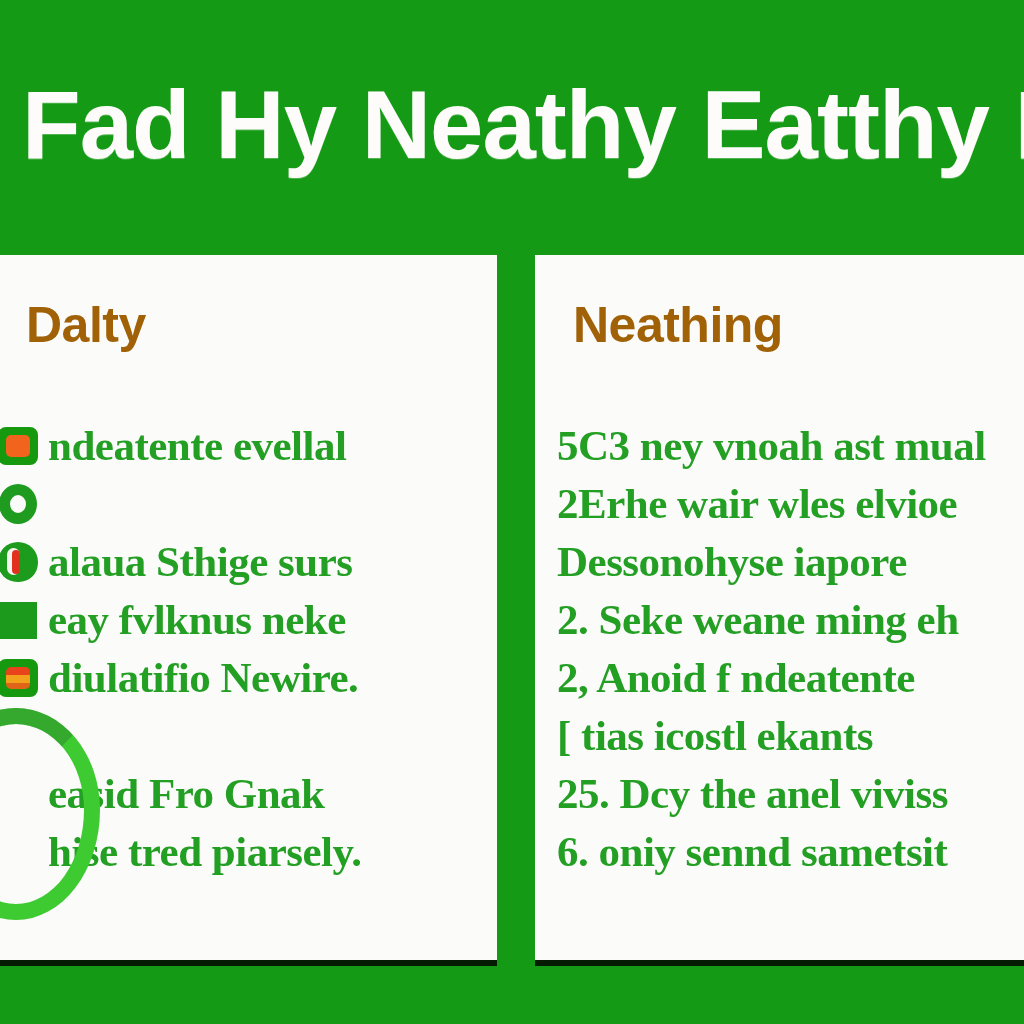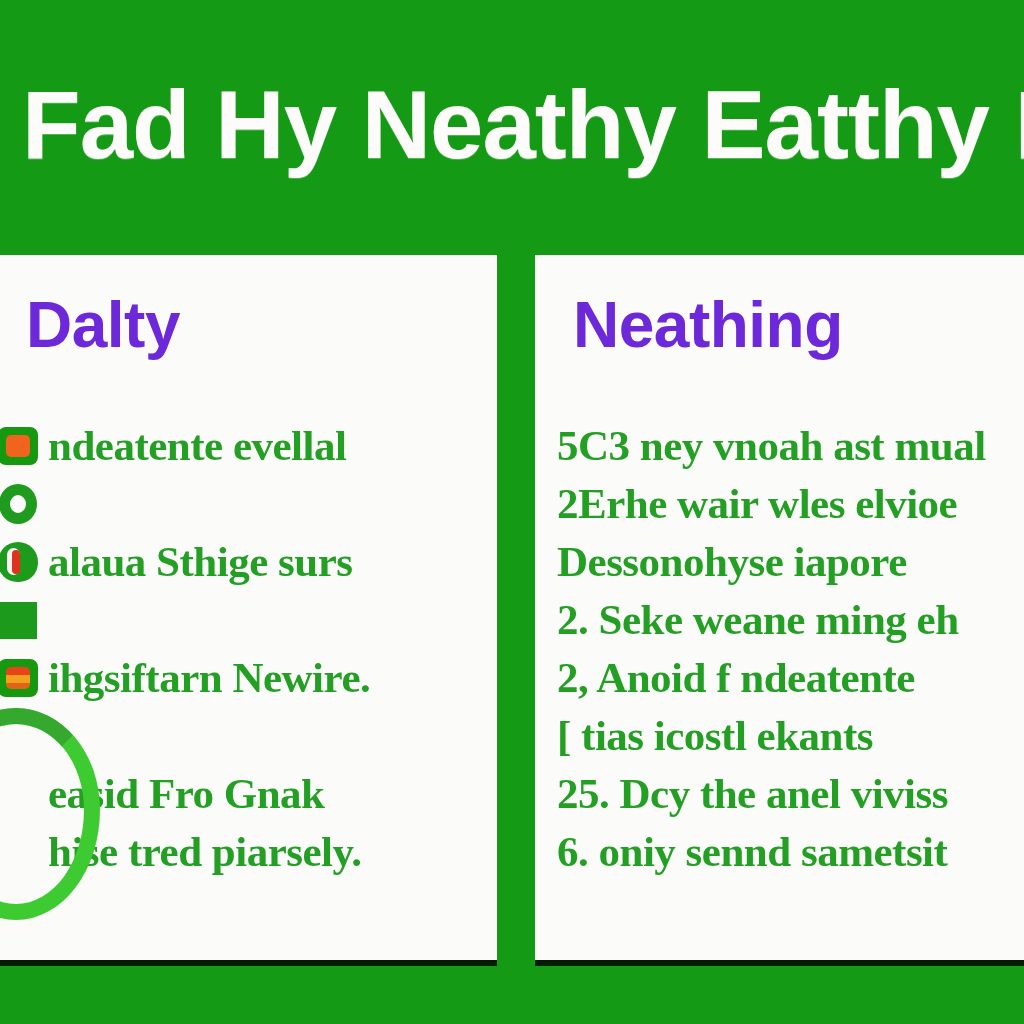--- a/index.html
+++ b/index.html
@@ -67,22 +67,22 @@
   .panel-inner {
     position: relative;
     width: 100%;
     height: 100%;
   }
 
   .panel-heading {
     position: absolute;
     top: 35px;
     white-space: nowrap;
-    color: #6d28d9;
-    font-size: 64px;
+    color: #a16207;
+    font-size: 50px;
     font-weight: 700;
     line-height: 70px;
     letter-spacing: -0.5px;
   }
   .panel-left .panel-heading { left: 32px; }
   .panel-right .panel-heading { left: 38px; }
 
   
   .rows {
     position: absolute;
@@ -250,29 +250,30 @@
           <span class="row-bullet">
             <span class="ico ico-apple"></span>
           </span>
           <span class="row-text">alaua Sthige surs</span>
         </div>
 
         <div class="row">
           <span class="row-bullet">
             <span class="ico ico-square"></span>
           </span>
+          <span class="row-text">eay fvlknus neke</span>
         </div>
 
         <div class="row">
           <span class="row-bullet">
             <span class="ico ico-frame">
                 <span class="chip chip-stripe"></span>
               </span>
           </span>
-          <span class="row-text">ihgsiftarn Newire.</span>
+          <span class="row-text">diulatifio Newire.</span>
         </div>
 
         <div class="row">
           <span class="row-bullet">
             <span class="ico ico-blank"></span>
           </span>
         </div>
 
         <div class="row">
           <span class="row-bullet">

